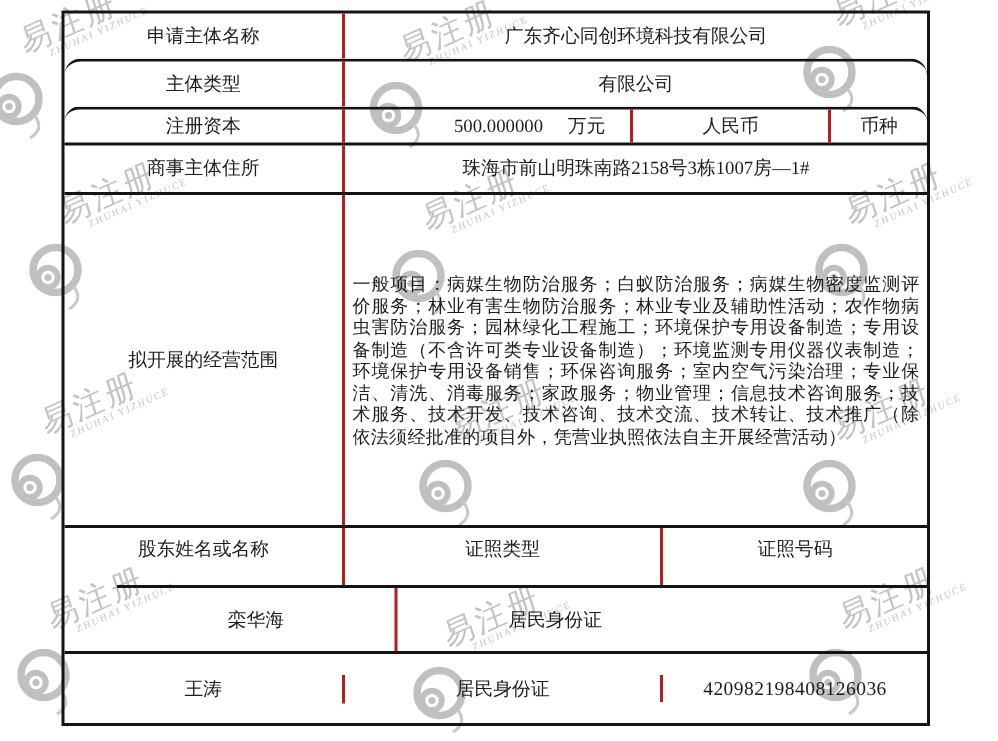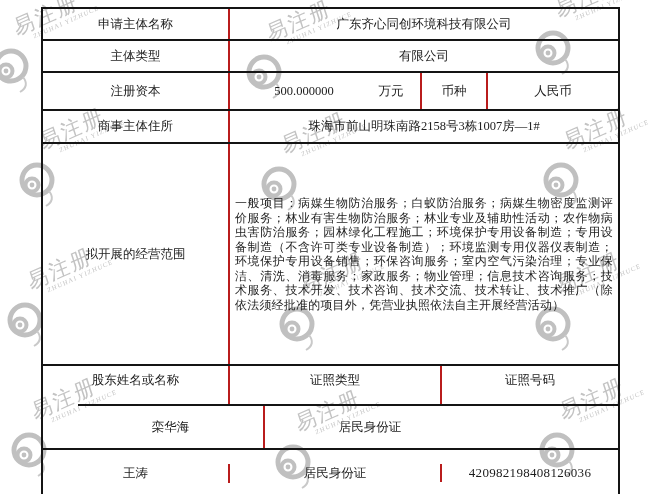--- a/index.html
+++ b/index.html
@@ -29,24 +29,24 @@
   }
   .row{display:flex;box-sizing:border-box;}
   .row + .row{border-top:2px solid #141414;}
   .cell{
     box-sizing:border-box;display:flex;align-items:center;justify-content:center;
     text-align:center;background:transparent;padding:1px 3px;
   }
   .cell + .cell{border-left:2px solid #b91c1c;}
   .c-label{width:185px;flex:0 0 185px;}
   .c-flex{flex:1 1 auto;}
-  .r1{height:30px;}.r2{height:32px;}.r3{height:38px;}.r4{height:33px;}
+  .r1{height:30px;}.r2{height:32px;border-radius:11px;}.r3{height:24px;border-radius:10px;}.r4{height:33px;}
   .r5{height:222px;}.r6{height:40px;justify-content:space-between;}.r7{height:44px;margin-left:35px;}.r8{height:48px;align-items:center;}
   .c-amount{width:192px;flex:0 0 192px;display:flex;padding:0;}
-  .c-amount .amt{flex:2;text-align:center;padding-left:16px;}
+  .c-amount .amt{flex:2;text-align:right;padding-left:16px;}
   .c-amount .unit{flex:1;text-align:center;}
   .c-cur-label{width:66px;flex:0 0 66px;}
   .c-scope{align-items:center;}
   .scope-text{
     font-size:12px;line-height:14.5px;text-align:justify;text-align-last:left;
     padding:0 2px;letter-spacing:0.2px;
   }
   .c-sh-type{width:212px;flex:0 0 212px;}
   .r6 .cell{align-items:center;padding-bottom:10px;}
   .cert-no{font-size:13px;letter-spacing:0.3px;}
@@ -236,22 +236,22 @@
     <div class="cell c-label">主体类型</div>
     <div class="cell c-flex">有限公司</div>
   </div>
 
   <div class="row r3">
     <div class="cell c-label">注册资本</div>
     <div class="cell c-amount">
       <span class="amt">500.000000</span>
       <span class="unit">万元</span>
     </div>
+    <div class="cell c-flex">人民币</div>
     <div class="cell c-cur-label">币种</div>
-    <div class="cell c-flex">人民币</div>
   </div>
 
   <div class="row r4">
     <div class="cell c-label">商事主体住所</div>
     <div class="cell c-flex">珠海市前山明珠南路2158号3栋1007房—1#</div>
   </div>
 
   <div class="row r5">
     <div class="cell c-label">拟开展的经营范围</div>
     <div class="cell c-flex c-scope">

